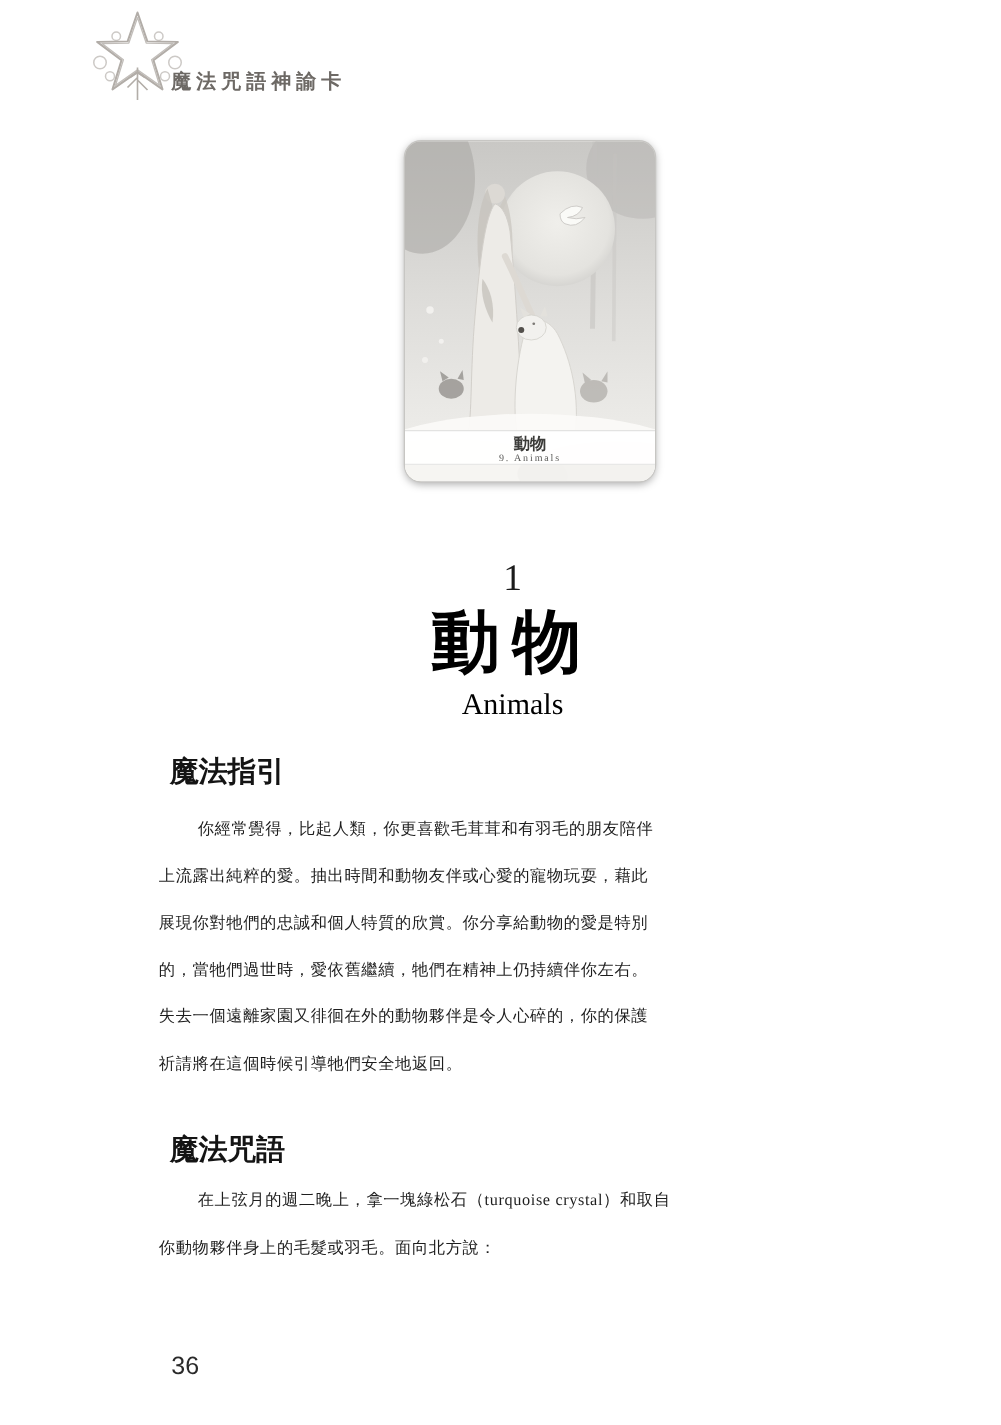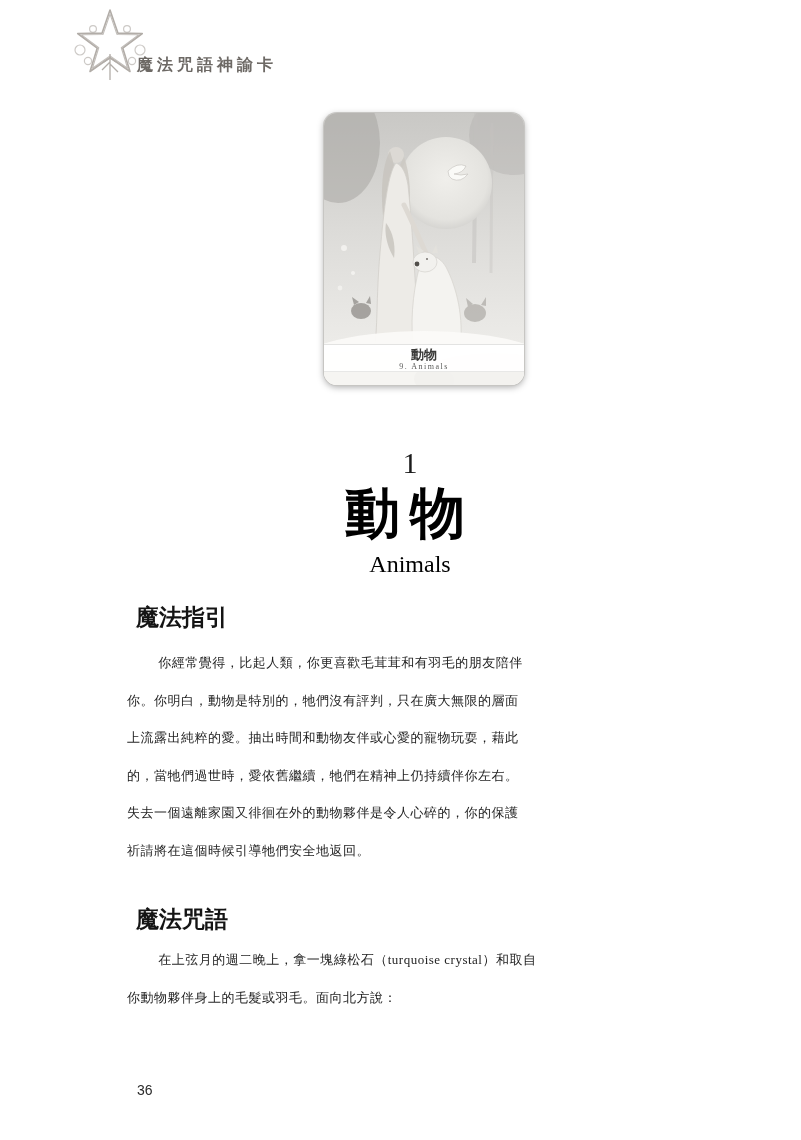--- a/index.html
+++ b/index.html
@@ -38,21 +38,21 @@
   }
   .para{position:absolute;left:127px;width:567px;font-size:13px;line-height:37.5px;letter-spacing:0.5px;color:#1e1e1e;}
   .para .para-line{white-space:nowrap;}
   .para .para-line.first{text-indent:2.4em;}
   #para-1{top:644px;}
   #heading-1{top:604px;}
   #heading-2{top:906px;}
   #para-2{top:941px;}
   
   #page-number{
-    position:absolute;left:137px;top:1082px;font-size:14px;color:#2a2a2a;
+    position:absolute;left:137px;top:1082px;font-size:20px;color:#2a2a2a;
     font-family:"Liberation Sans","DejaVu Sans",sans-serif;
   }
 </style>
 </head>
 <body>
 
 <div id="page">
 
   <svg id="logo" viewBox="0 0 88 80" fill="none" stroke="#b2ada8" stroke-width="1.6" stroke-linejoin="round">
     <path d="M44,4 L51.9,27.1 L76.3,27.5 L56.8,42.2 L64,65.5 L44,51.5 L24,65.5 L31.2,42.2 L11.7,27.5 L36.1,27.1 Z"></path>
@@ -133,22 +133,22 @@
 
   <div id="chapter">
     <div id="chapter-number">1</div>
     <div id="chapter-title">動物</div>
     <div id="chapter-subtitle">Animals</div>
   </div>
 
   <div id="heading-1" class="section-heading">魔法指引</div>
   <div id="para-1" class="para">
       <div class="para-line first">你經常覺得，比起人類，你更喜歡毛茸茸和有羽毛的朋友陪伴</div>
-      <div class="para-line">你。你明白，動物是特別的，牠們沒有評判，只在廣大無限的層面</div>
       <div class="para-line">上流露出純粹的愛。抽出時間和動物友伴或心愛的寵物玩耍，藉此</div>
+      <div class="para-line">展現你對牠們的忠誠和個人特質的欣賞。你分享給動物的愛是特別</div>
       <div class="para-line">的，當牠們過世時，愛依舊繼續，牠們在精神上仍持續伴你左右。</div>
       <div class="para-line">失去一個遠離家園又徘徊在外的動物夥伴是令人心碎的，你的保護</div>
       <div class="para-line">祈請將在這個時候引導牠們安全地返回。</div>
     </div>
 
   <div id="heading-2" class="section-heading">魔法咒語</div>
   <div id="para-2" class="para">
       <div class="para-line first">在上弦月的週二晚上，拿一塊綠松石（turquoise crystal）和取自</div>
       <div class="para-line">你動物夥伴身上的毛髮或羽毛。面向北方說：</div>
     </div>

